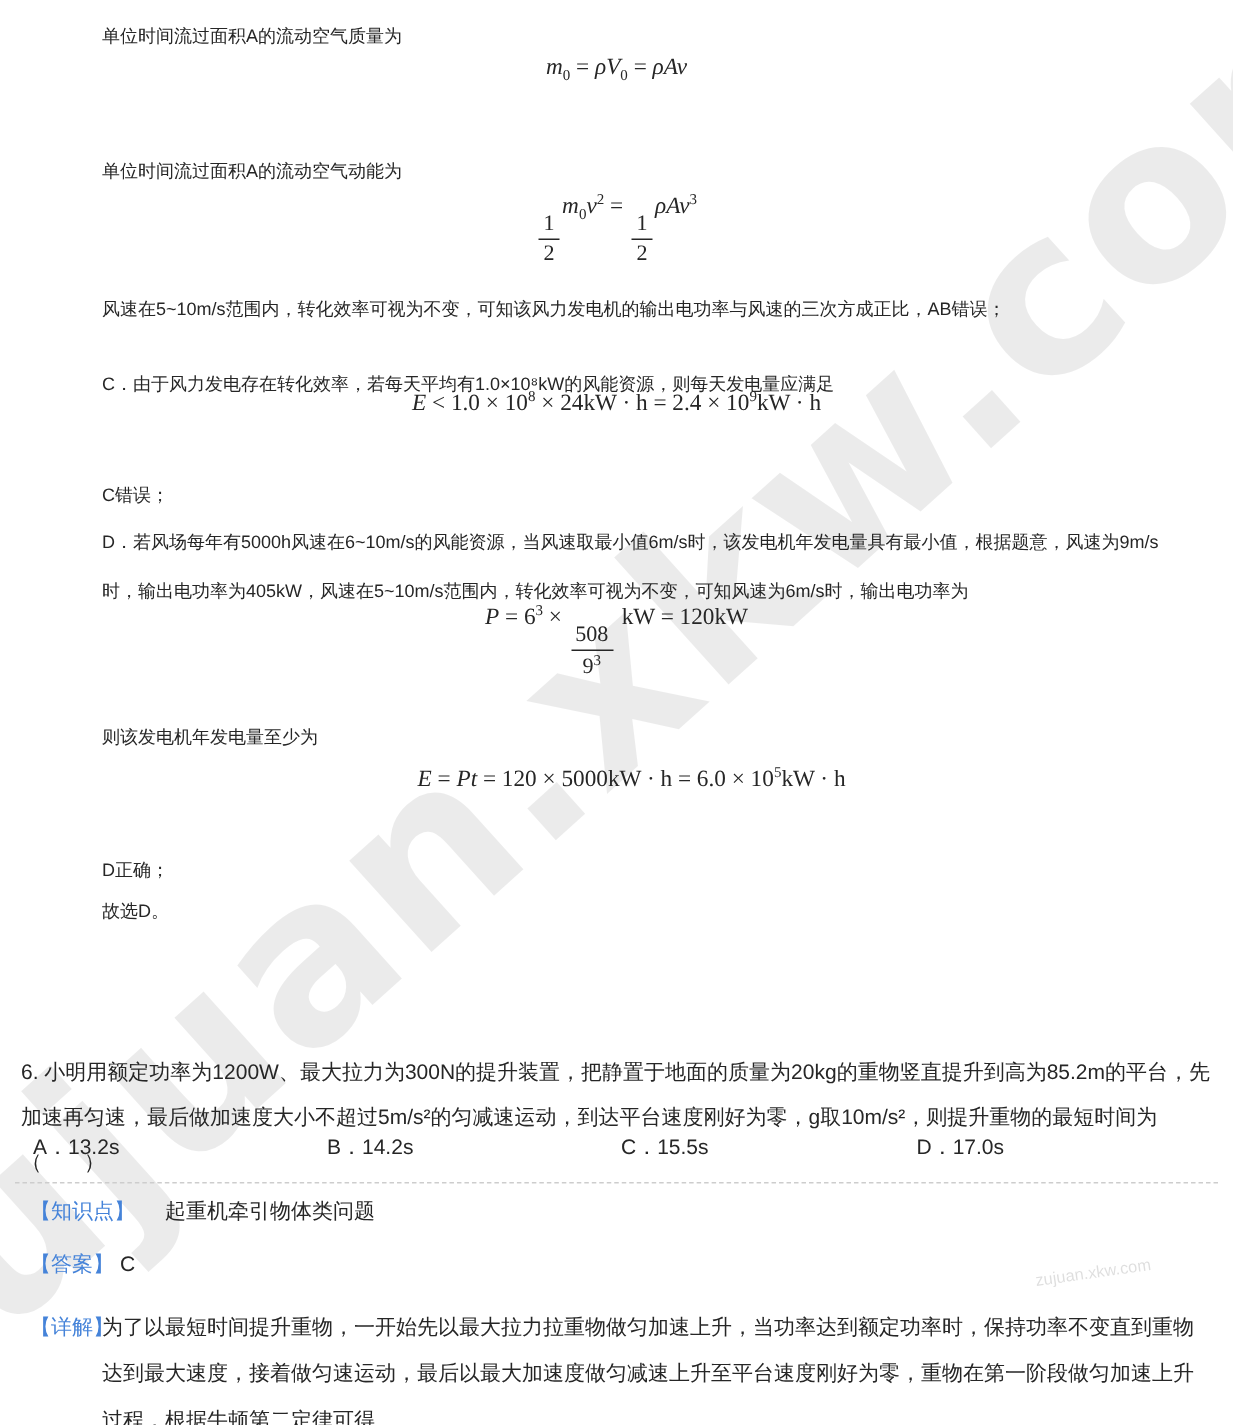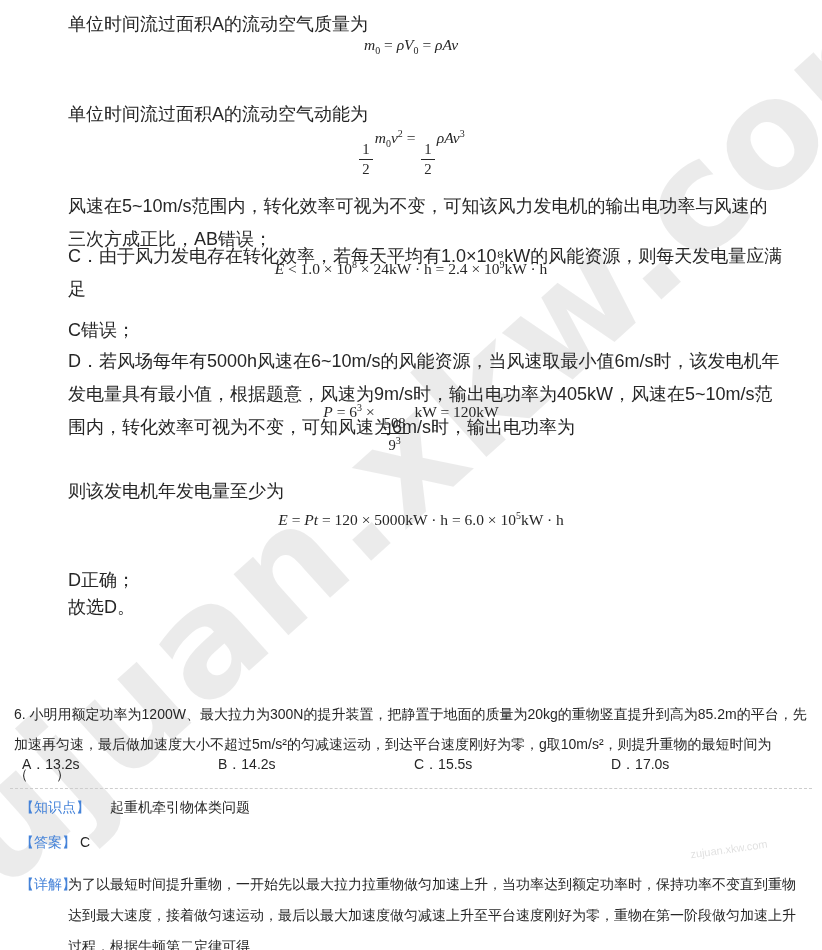--- a/index.html
+++ b/index.html
@@ -33,21 +33,21 @@
     transform: rotate(-8deg);
     font-size: 11px;
     color: rgba(0, 0, 0, 0.13);
     z-index: 0;
     white-space: nowrap;
   }
   .para {
     position: absolute;
     left: 68px;
     width: 716px;
-    font-size: 18px;
+    font-size: 12px;
     line-height: 33px;
     color: var(--text);
     z-index: 1;
   }
   .formula {
     position: absolute;
     left: 0; right: 0;
     text-align: center;
     font-family: "Liberation Serif", "DejaVu Serif", serif;
     font-size: 15.5px;

